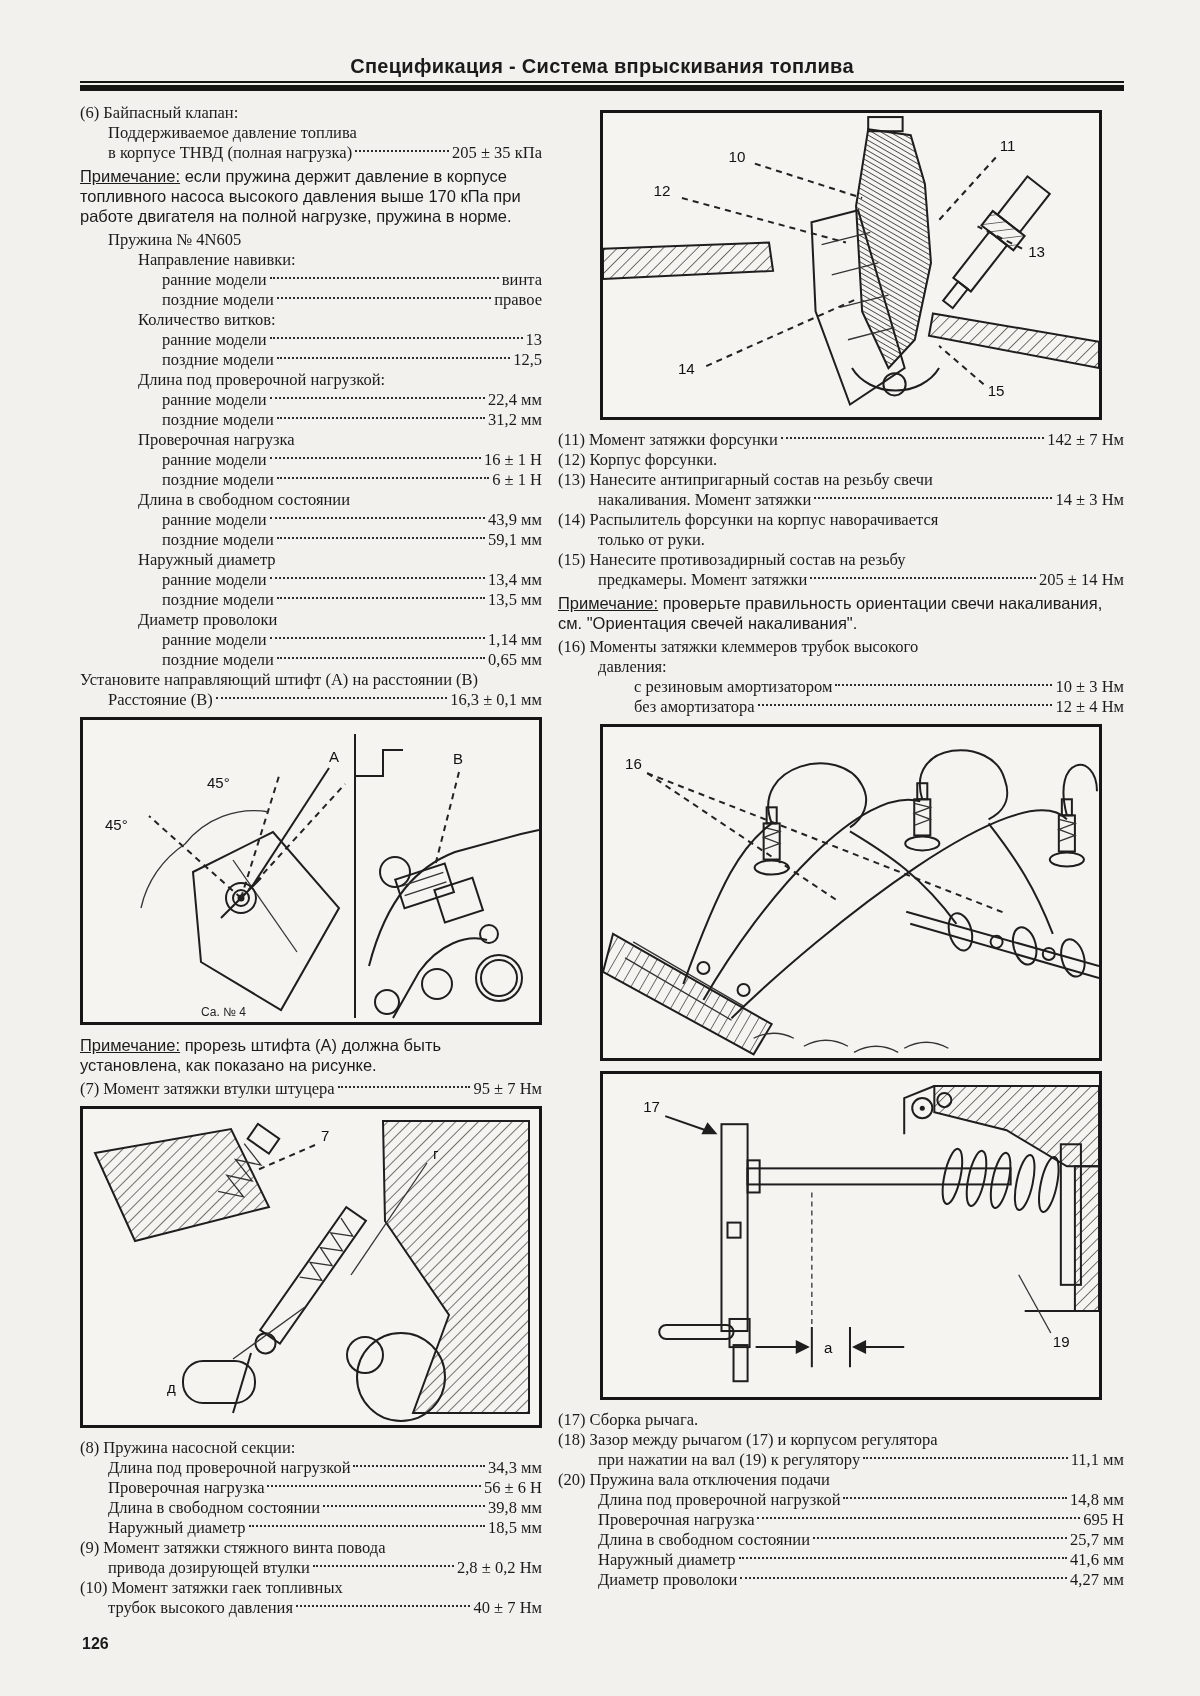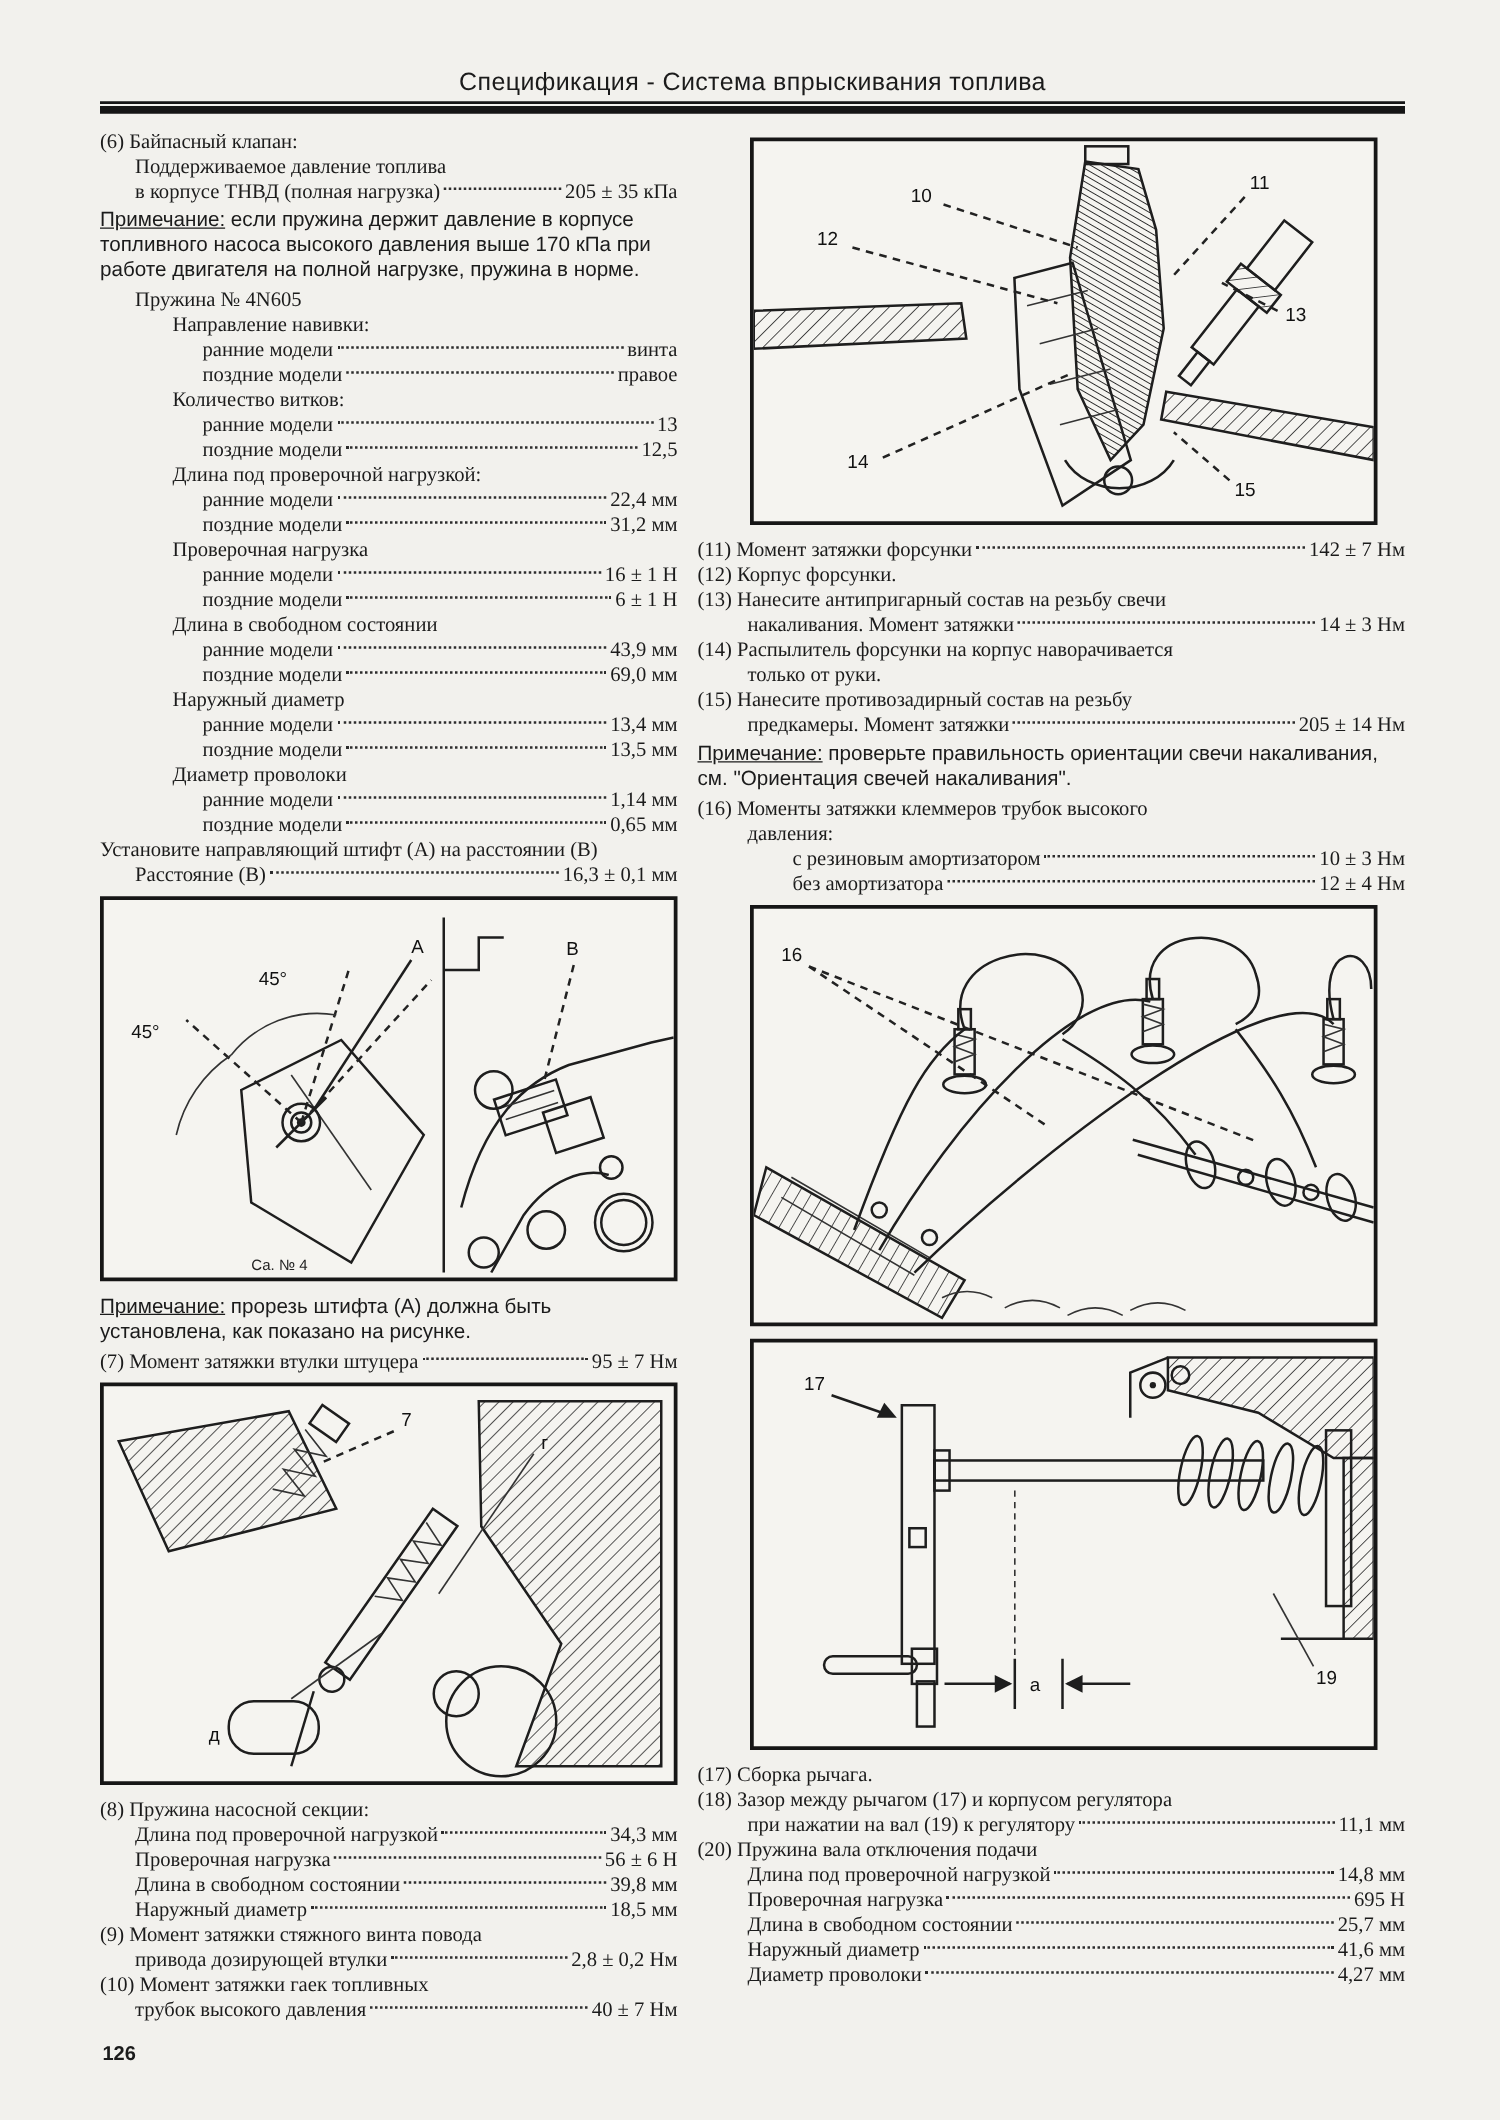--- a/index.html
+++ b/index.html
@@ -2,21 +2,21 @@
 <html><head>
 <meta charset="utf-8">
 <style>
   html,body{margin:0;padding:0;background:#e7e6e2;}
   .page{
     position:relative;width:1200px;height:1696px;box-sizing:border-box;
     margin:0 auto;background:#f2f1ed;color:#1b1b1b;
     font-family:"Liberation Sans",sans-serif;font-size:16.5px;line-height:20px;
     padding:56px 76px 0 80px;overflow:hidden;
   }
-  .title{font-weight:normal;font-size:20px;text-align:center;letter-spacing:.3px;margin-bottom:5px;}
+  .title{font-weight:bold;font-size:20px;text-align:center;letter-spacing:.3px;margin-bottom:5px;}
   .rule{height:10px;margin-bottom:12px;
     background:linear-gradient(#151515 0 2px,rgba(0,0,0,0) 2px 4px,#151515 4px 10px);}
   .cols{display:flex;gap:16px;align-items:flex-start;}
   .col.left{flex:0 0 462px;}
   .col.right{flex:0 0 566px;}
   .ln{display:flex;align-items:center;font-family:Liberation Serif, serif;}
   .ln .lbl{white-space:nowrap;}
   .ln .dots{flex:1 1 12px;min-width:10px;border-bottom:2px dotted #2c2c2c;margin:0 3px 4px 3px;}
   .ln .val{white-space:nowrap;}
   .lv1{padding-left:28px;} .lv2{padding-left:58px;} .lv3{padding-left:82px;}
@@ -120,21 +120,21 @@
           <span>Длина в свободном состоянии</span>
         </div>
       <div class="ln lv3">
           <span class="lbl">ранние модели</span>
           <span class="dots"></span>
           <span class="val">43,9 мм</span>
         </div>
       <div class="ln lv3">
           <span class="lbl">поздние модели</span>
           <span class="dots"></span>
-          <span class="val">69,0 мм</span>
+          <span class="val">59,1 мм</span>
         </div>
       <div class="ln plain lv2">
           <span>Наружный диаметр</span>
         </div>
       <div class="ln lv3">
           <span class="lbl">ранние модели</span>
           <span class="dots"></span>
           <span class="val">13,4 мм</span>
         </div>
       <div class="ln lv3">

